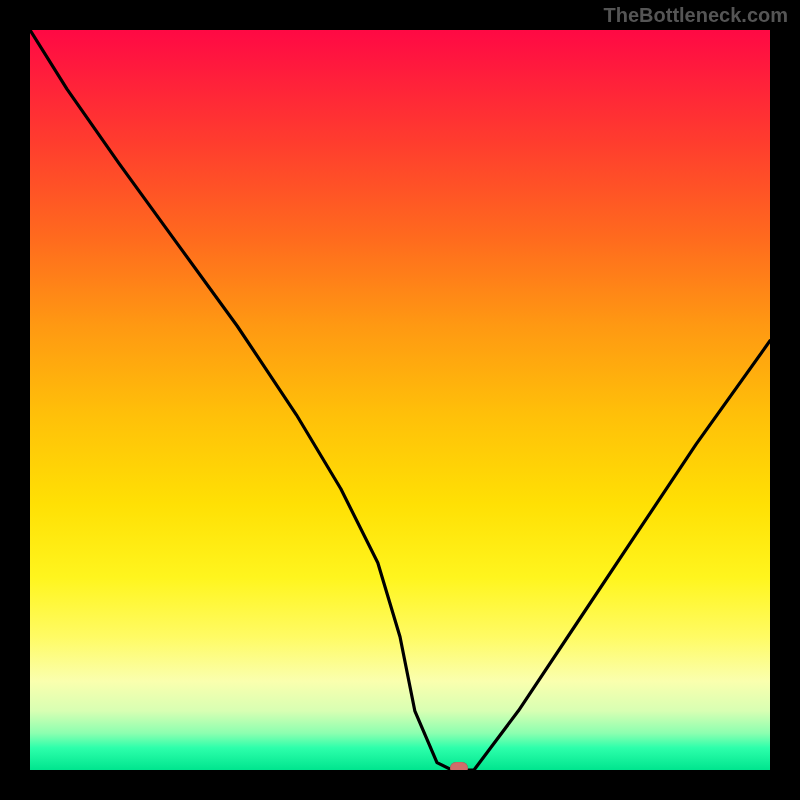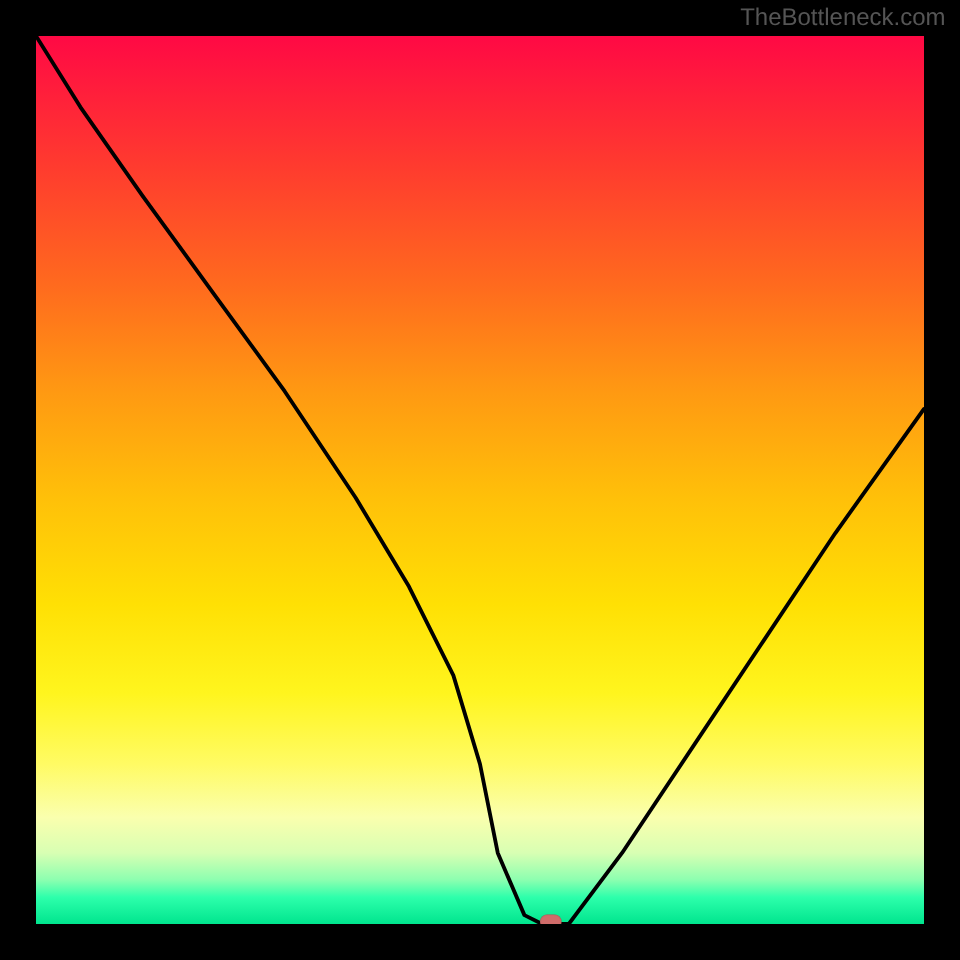--- a/index.html
+++ b/index.html
@@ -9,21 +9,21 @@
     height: 800px;
     background: #000;
     font-family: Arial, Helvetica, sans-serif;
     position: relative;
   }
   .watermark {
     position: absolute;
     top: 4px;
     right: 12px;
     font-size: 20px;
-    font-weight: normal;
+    font-weight: bold;
     color: #555;
     z-index: 10;
   }
   .plot-area {
     position: absolute;
     left: 30px;
     top: 30px;
     width: 740px;
     height: 740px;
     overflow: hidden;

